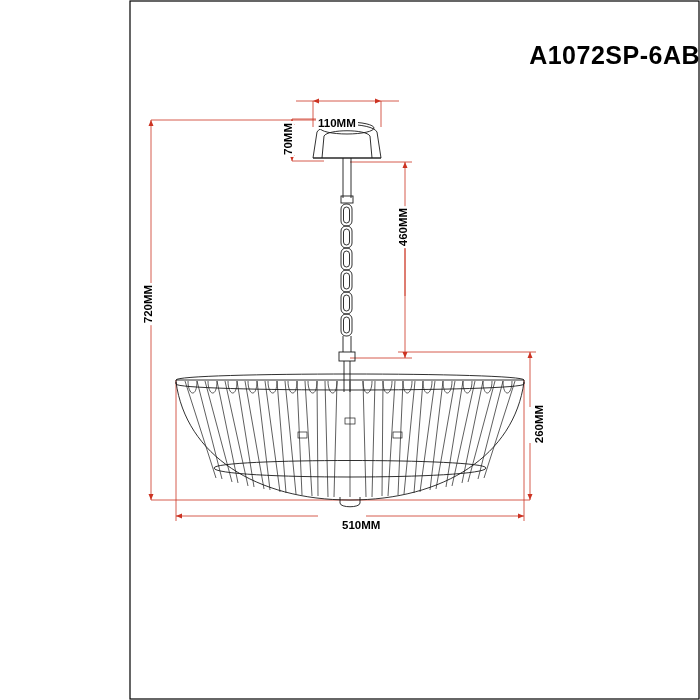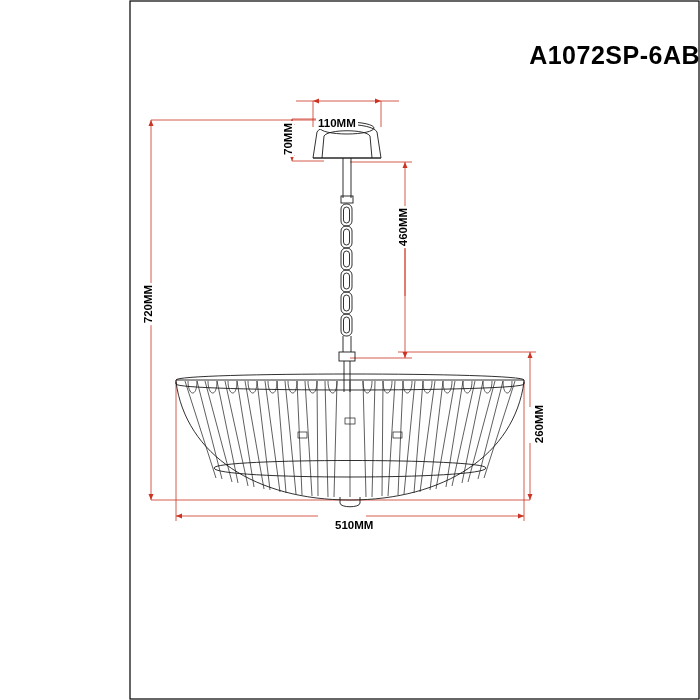--- a/index.html
+++ b/index.html
@@ -219,15 +219,15 @@
   <div class="dim-label" style="left:316px; top:89px;margin-top:28px;">110MM</div>
 
   <div class="dim-label rot90" style="left:270px; top:133px;">70MM</div>
 
   <div class="dim-label rot90" style="left:382px; top:221px;">460MM</div>
 
   <div class="dim-label rot90" style="left:127px; top:298px;">720MM</div>
 
   <div class="dim-label rot90" style="left:518px; top:418px;">260MM</div>
 
-  <div class="dim-label" style="left:333px; top:519px;">510MM</div>
+  <div class="dim-label" style="left:340px; top:519px;">510MM</div>
 
 </div>
 
 </body></html>

